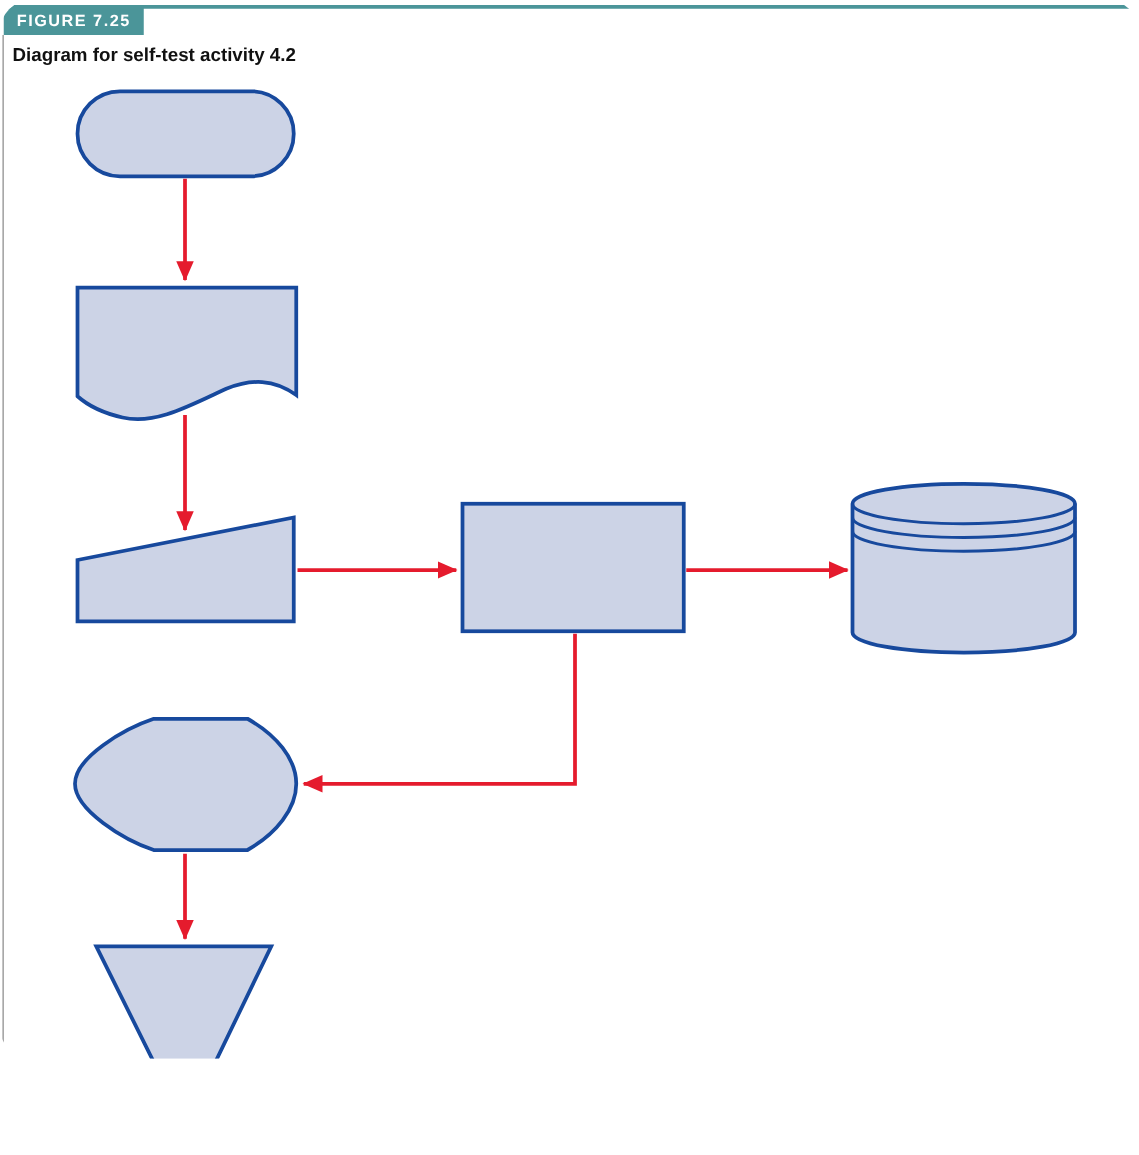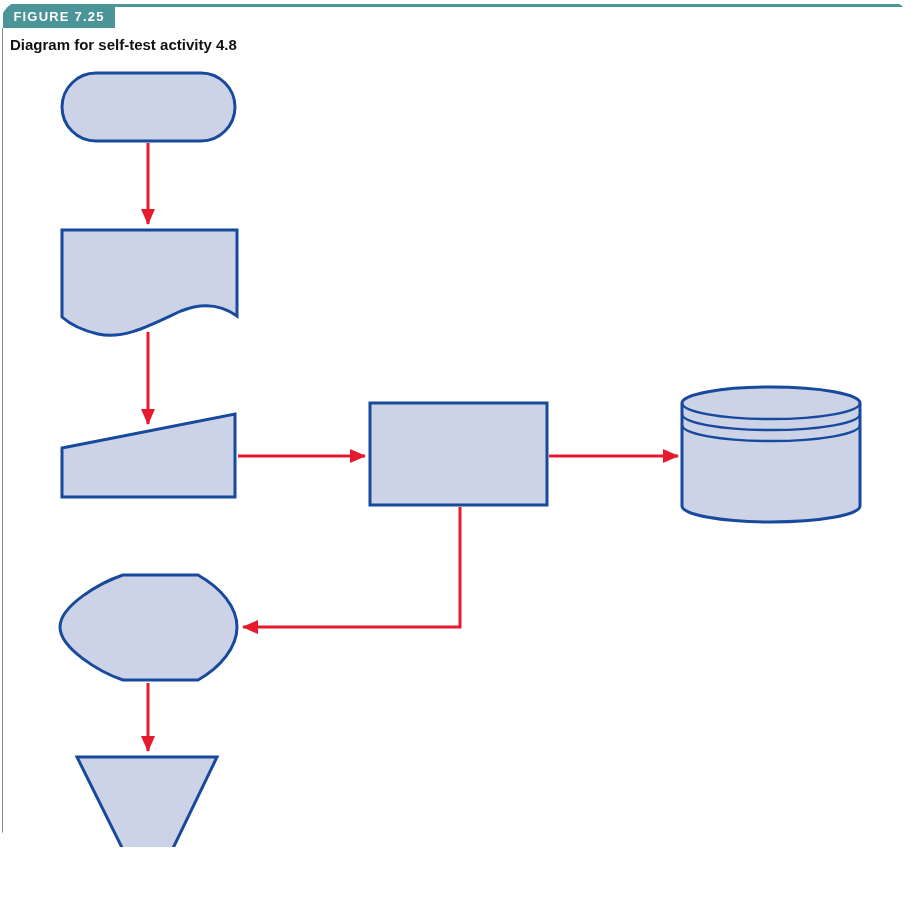--- a/index.html
+++ b/index.html
@@ -62,21 +62,21 @@
 </style>
 </head>
 <body>
 
 <div class="page">
 
   <div class="top-rule"></div>
 
   <div class="figure-label">FIGURE 7.25</div>
 
-  <div class="figure-caption">Diagram for self-test activity 4.8</div>
+  <div class="figure-caption">Diagram for self-test activity 4.2</div>
 
   <div class="left-border"></div>
 
   <svg class="diagram" width="911" height="924" viewBox="0 0 911 924">
     <defs>
       <marker id="ah" markerUnits="userSpaceOnUse" markerWidth="17" markerHeight="14" refX="15" refY="7" orient="auto">
         <path d="M0,0 L16,7 L0,14 Z" class="ah"></path>
       </marker>
     </defs>
 

